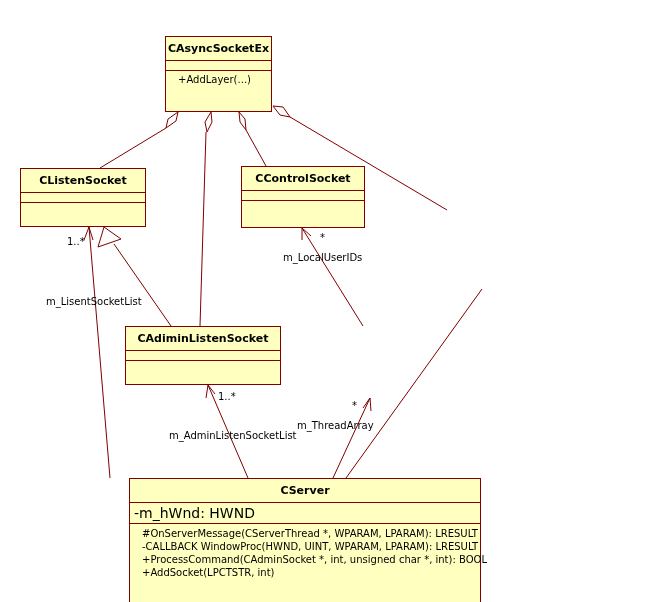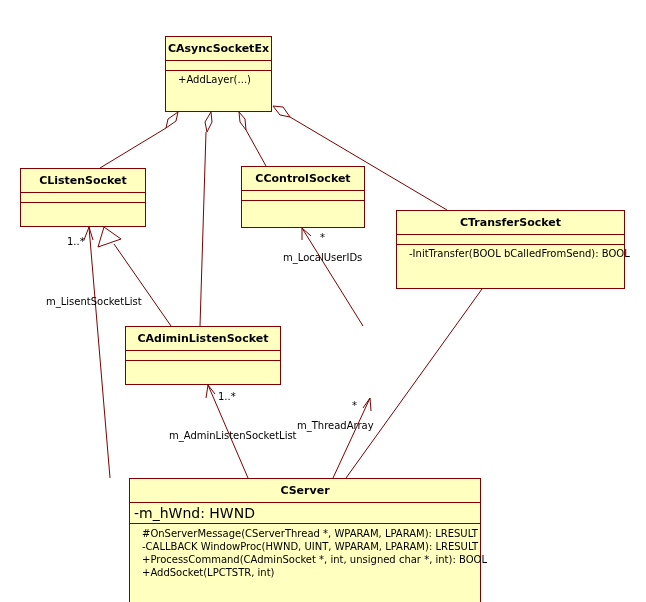--- a/index.html
+++ b/index.html
@@ -61,27 +61,20 @@
     <div class="attrs" style="height:10px;"></div>
     <div class="ops"></div>
   </div>
 
   <div class="cls" style="left:233px;top:150px;width:124px;height:62px;margin-left:8px;">
     <div class="name">CControlSocket</div>
     <div class="attrs" style="height:10px;"></div>
     <div class="ops"></div>
   </div>
 
-  <div class="cls" style="left:396px;top:194px;width:229px;height:79px;">
-    <div class="name">CTransferSocket</div>
-    <div class="attrs" style="height:10px;"></div>
-    <div class="ops">
-      <div>-InitTransfer(BOOL bCalledFromSend): BOOL</div>
-    </div>
-  </div>
 
   <div class="cls" style="left:125px;top:310px;width:156px;height:59px;">
     <div class="name">CAdiminListenSocket</div>
     <div class="attrs" style="height:10px;"></div>
     <div class="ops"></div>
   </div>
 
 
   <div class="cls" style="left:129px;top:462px;width:352px;height:126px;">
     <div class="name">CServer</div>

